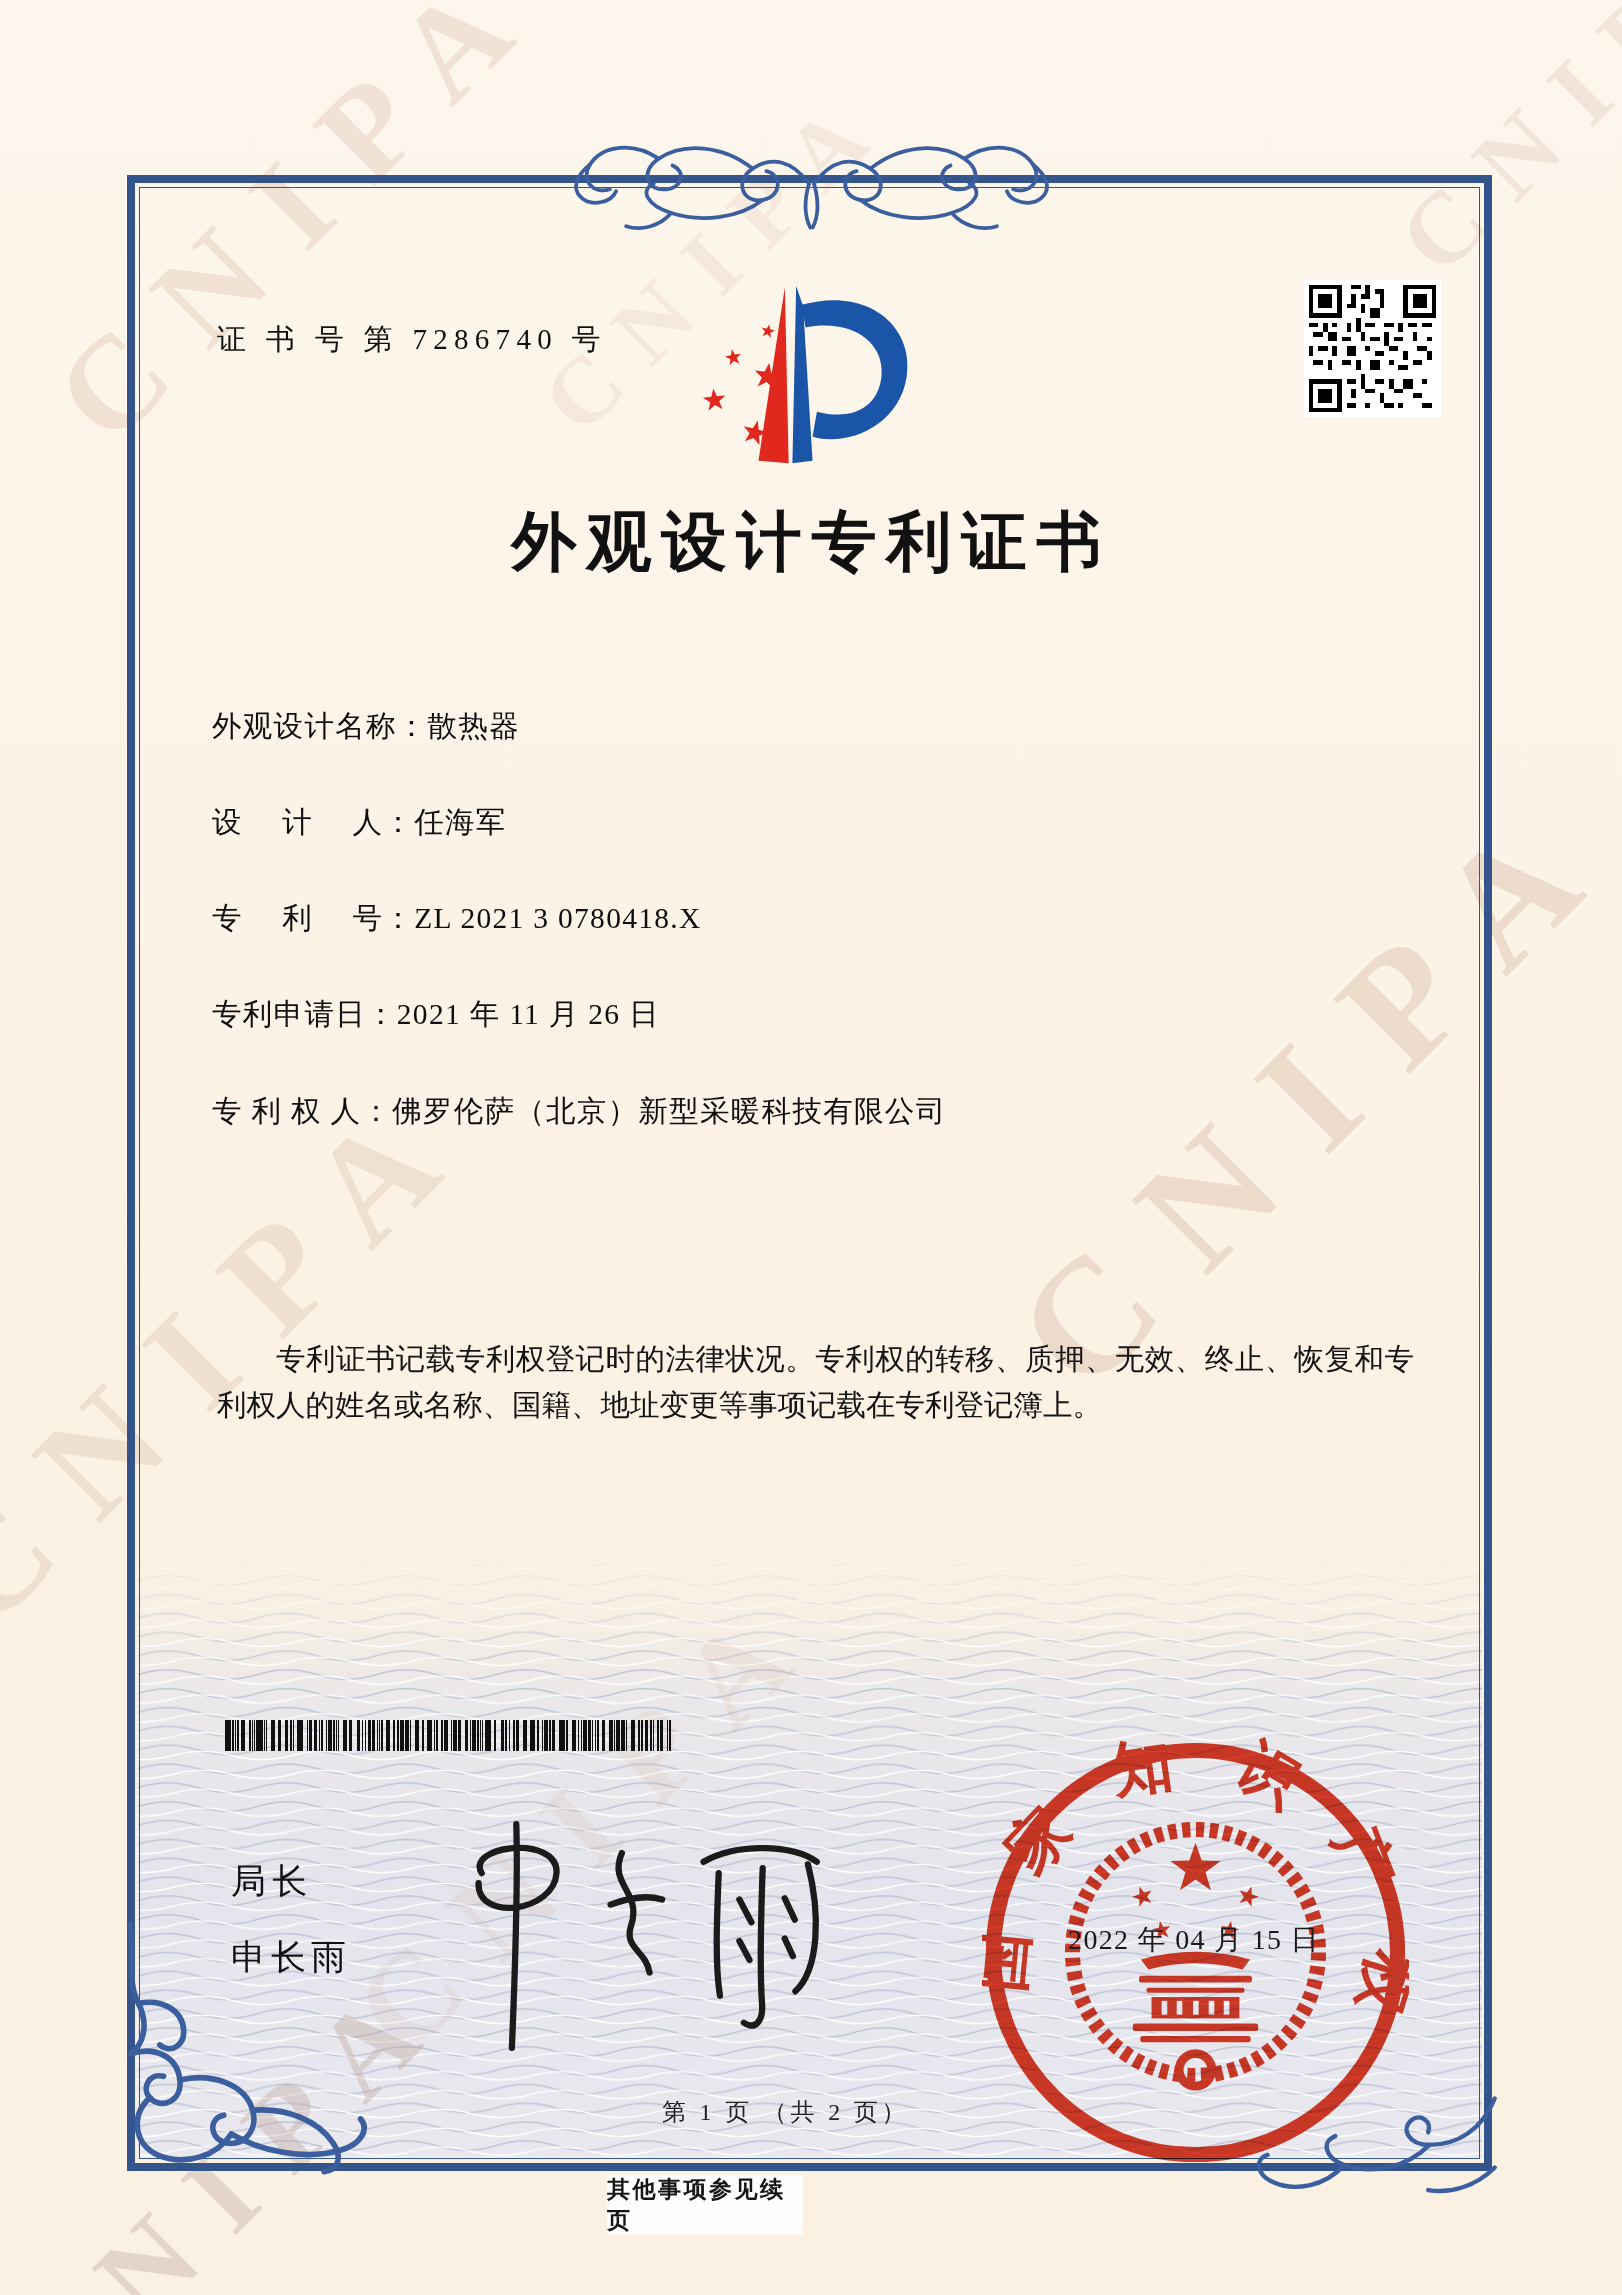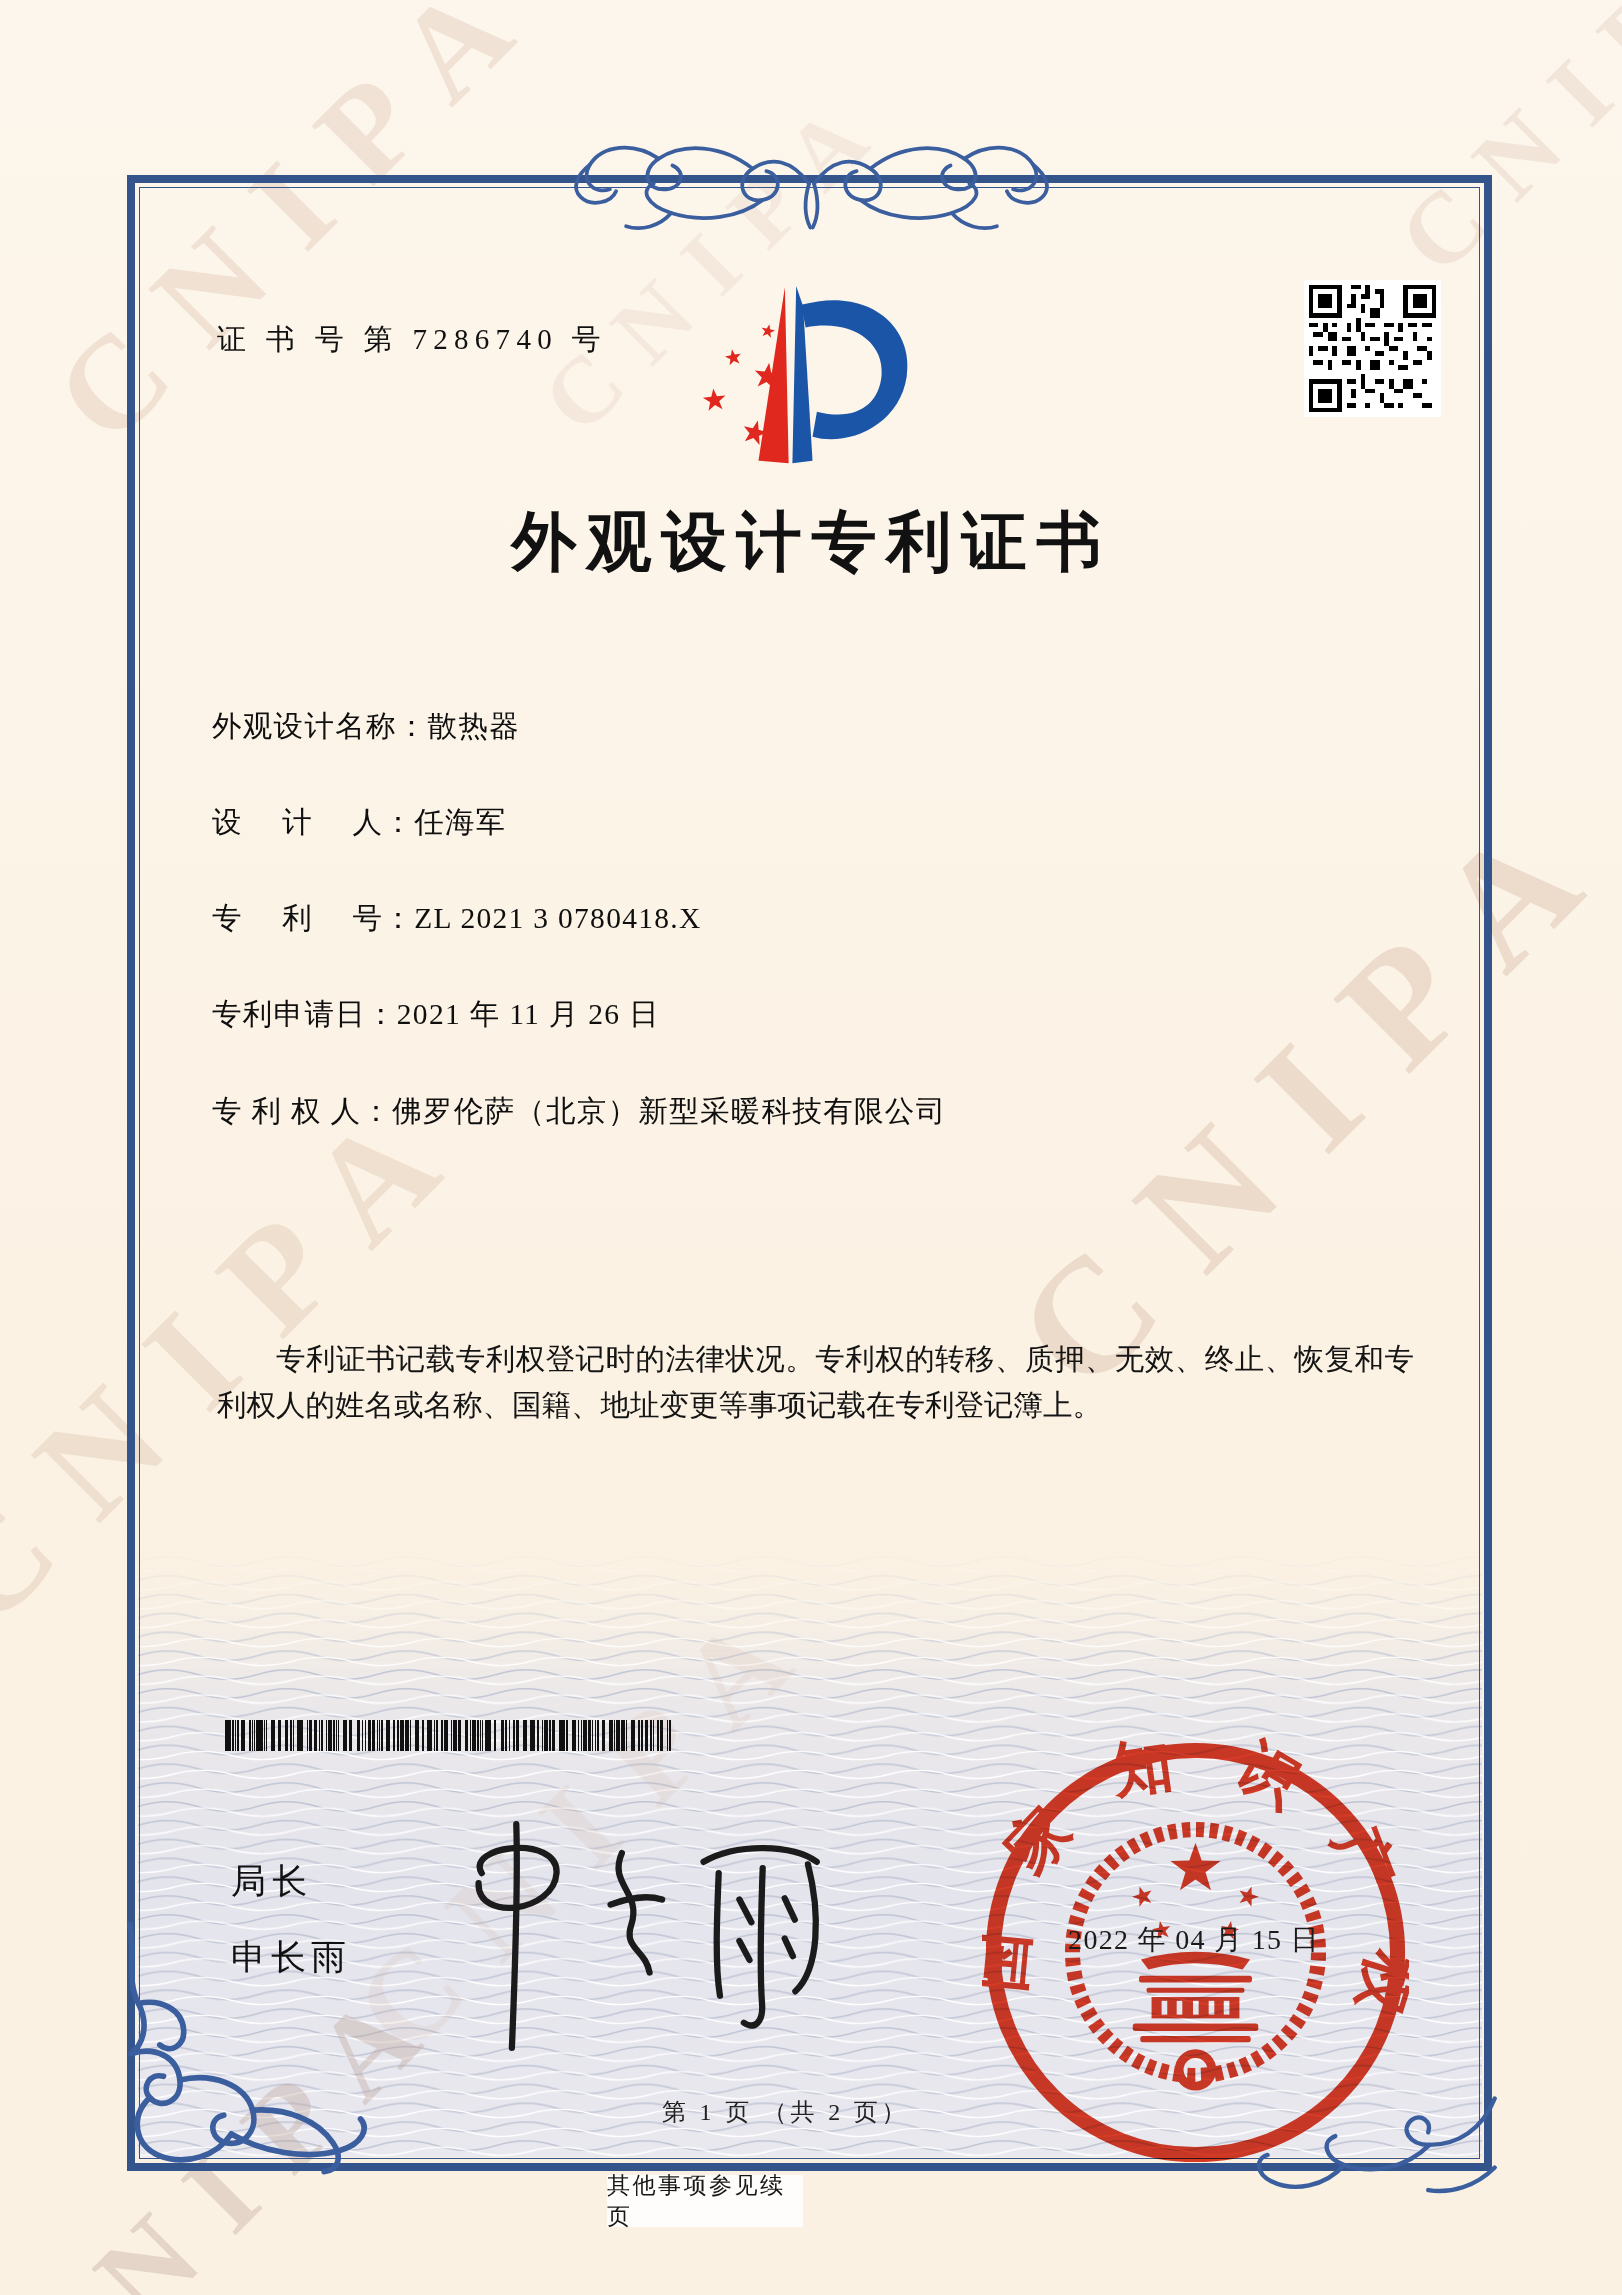--- a/index.html
+++ b/index.html
@@ -44,21 +44,21 @@
   .role{position:absolute;left:231px;top:1858px;font-family:"Liberation Sans","DejaVu Sans",sans-serif;font-size:35px;letter-spacing:6.3px;z-index:4;}
   .signer{position:absolute;left:231px;top:1934px;font-family:"Liberation Sans","DejaVu Sans",sans-serif;font-size:35px;letter-spacing:5px;z-index:4;}
   .sig-svg{position:absolute;left:422px;top:1804px;z-index:4;}
 
   
   .seal{position:absolute;left:982px;top:1736px;z-index:5;mix-blend-mode:multiply;}
   .seal-date{position:absolute;left:1027px;top:1921px;width:334px;text-align:center;font-size:28px;letter-spacing:1.3px;color:#1a1a1a;z-index:6;white-space:nowrap;}
 
   
   .pageno{position:absolute;left:626px;top:2096px;width:251px;text-align:left;font-size:24px;letter-spacing:3.8px;z-index:4;color:#222;margin-left:36px;}
-  .footstrip{position:absolute;left:607px;top:2175px;width:196px;height:52px;background:#fffdfb;z-index:4;display:flex;align-items:center;justify-content:center;}
+  .footstrip{position:absolute;left:607px;top:2175px;width:196px;height:60px;background:#fffdfb;z-index:4;display:flex;align-items:center;justify-content:center;font-weight:bold;}
   .footstrip span{font-size:23px;letter-spacing:2.5px;color:#161616;}
 </style>
 </head>
 <body>
 
 <div class="page">
 
   <div class="waves">
     <svg width="1344" height="605" xmlns="http://www.w3.org/2000/svg" viewBox="0 0 2140 963">
       <defs>

